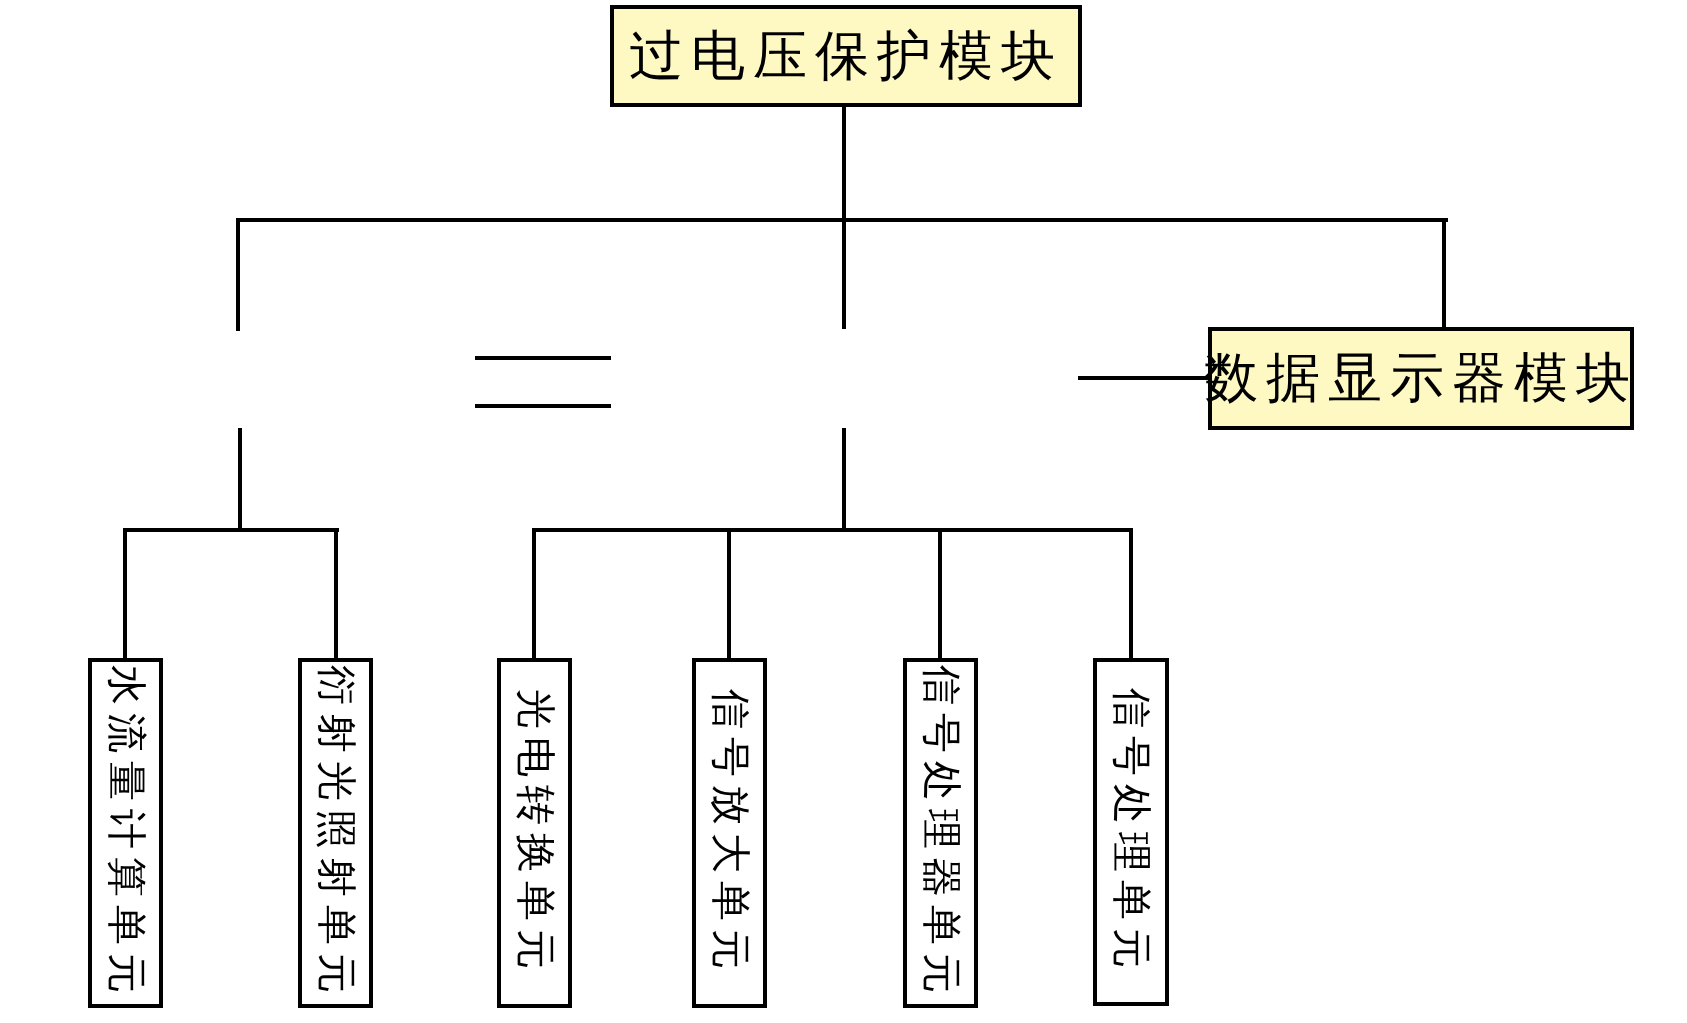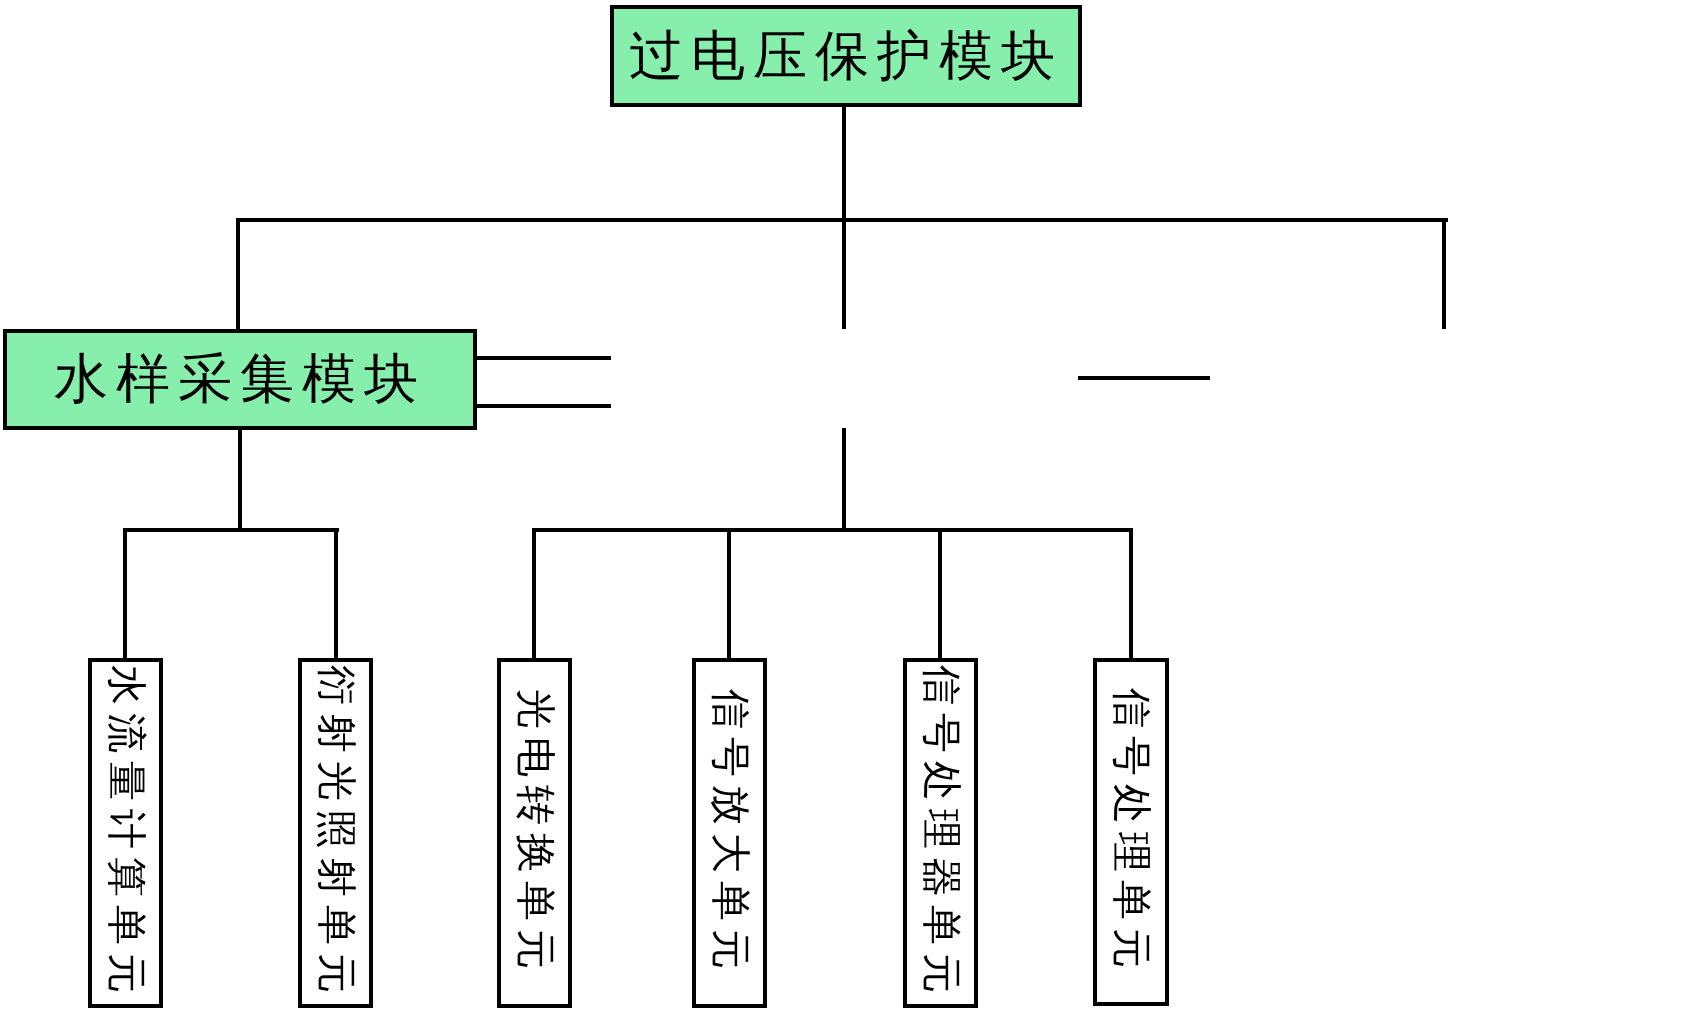--- a/index.html
+++ b/index.html
@@ -17,21 +17,21 @@
     overflow: hidden;
   }
   .line {
     position: absolute;
     background: #000000;
   }
   .mbox {
     position: absolute;
     box-sizing: border-box;
     border: 4px solid #000000;
-    background: #86efac;
+    background: #fef9c3;
     display: flex;
     align-items: center;
     justify-content: center;
   }
   .mbox .lbl {
     font-size: 54px;
     letter-spacing: 8px;
     white-space: nowrap;
     font-weight: 400;
   }
@@ -76,25 +76,25 @@
   <div class="line" style="left:532px; top:528px; width:601px; height:4px;"></div>
   <div class="line" style="left:532px; top:528px; width:4px; height:132px;"></div>
   <div class="line" style="left:727px; top:528px; width:4px; height:132px;"></div>
   <div class="line" style="left:938px; top:528px; width:4px; height:132px;"></div>
   <div class="line" style="left:1129px; top:528px; width:4px; height:132px;"></div>
 
   <div class="mbox" style="left:610px; top:5px; width:472px; height:102px;">
     <span class="lbl">过电压保护模块</span>
   </div>
 
-  <div class="mbox" style="left:3px; top:329px; width:474px; height:101px;">
-    <span class="lbl">水样采集模块</span>
-  </div>
 
 
+  <div class="mbox" style="left:1208px; top:327px; width:426px; height:103px;">
+    <span class="lbl">数据显示器模块</span>
+  </div>
 
   <div class="vbox" style="left:88px; top:658px; width:75px; height:350px;">
     <span class="vlbl">水流量计算单元</span>
   </div>
 
   <div class="vbox" style="left:298px; top:658px; width:75px; height:350px;">
     <span class="vlbl">衍射光照射单元</span>
   </div>
 
   <div class="vbox" style="left:497px; top:658px; width:75px; height:350px;">

